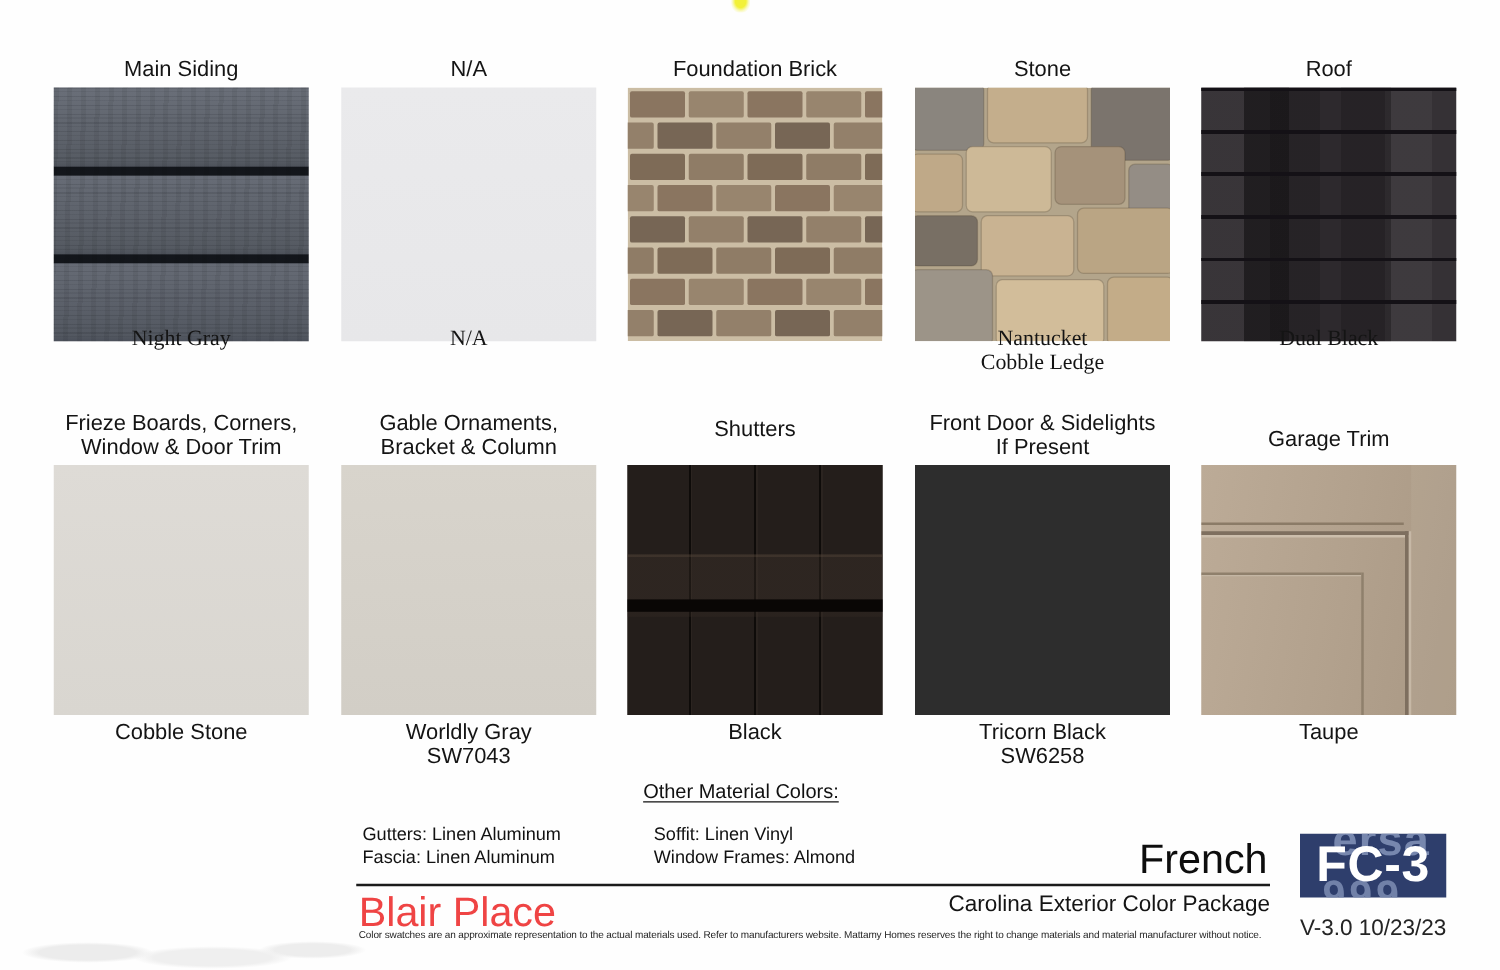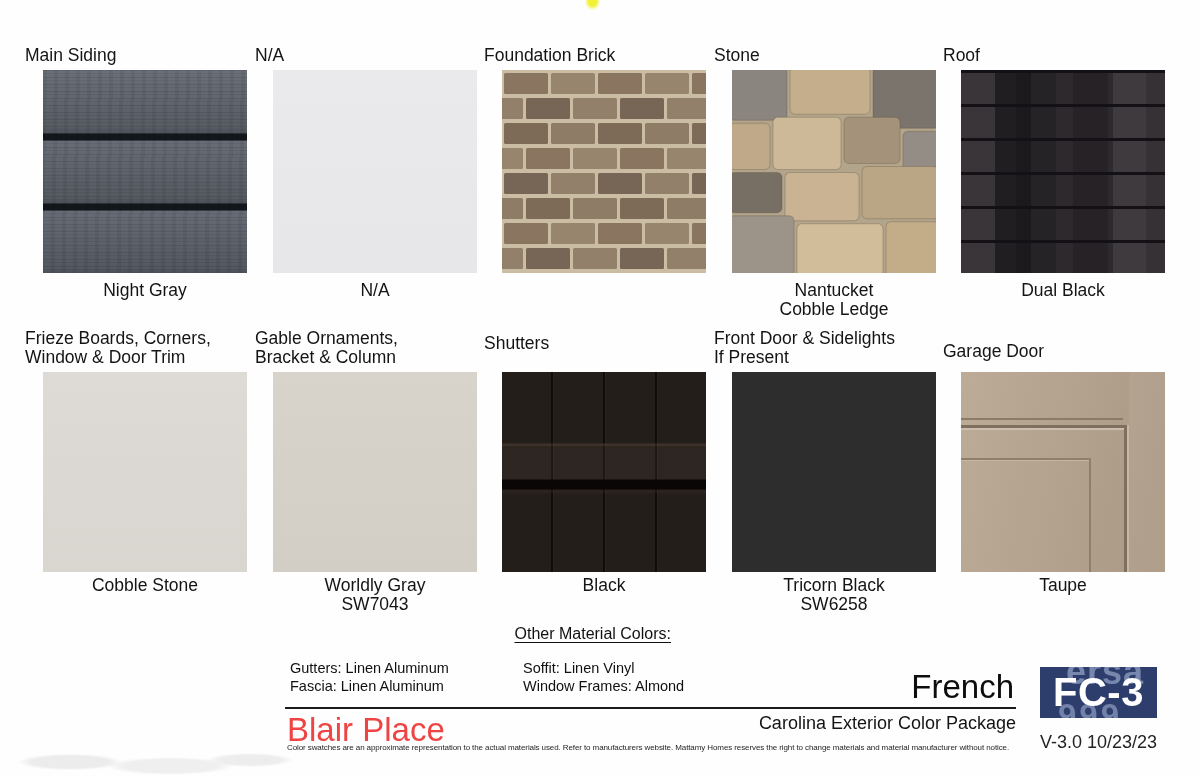--- a/index.html
+++ b/index.html
@@ -6,35 +6,35 @@
   #page{
     position:relative;width:1200px;height:776px;overflow:hidden;
     background:#fefefe;color:#151515;
     font-family:"Liberation Sans","DejaVu Sans",sans-serif;
   }
   
   .cell{position:absolute;width:204px;}
   .r1{top:0;height:300px;}
   .r2{top:300px;height:330px;}
   .cell-label{
-    position:absolute;left:-18px;right:-18px;
+    position:absolute;left:-18px;right:-18px;text-align:center;
     font-size:17.5px;line-height:18.5px;color:#141414;
   }
   .r1 .cell-label{bottom:236px;}
   .r2 .cell-label{bottom:264px;}
   .r2 .lab-hi{bottom:278px;}     
   .r2 .lab-mid{bottom:270px;}    
   .swatch{position:absolute;left:0;width:204px;overflow:hidden;}
   .r1 .swatch{top:70px;height:203px;}
   .r2 .swatch{top:72px;height:200px;}
   .cell-caption{
     position:absolute;left:-18px;right:-18px;text-align:center;
     font-size:17.5px;line-height:18.5px;color:#141414;
   }
-  .r1 .cell-caption{top:281px;}
+  .r1 .cell-caption{top:261px;font-family:Liberation Serif, serif;}
   .r2 .cell-caption{top:276px;}
 
   
   .sw-siding{
     background:
       repeating-linear-gradient(180deg, rgba(16,19,24,0.12) 0 1px, rgba(0,0,0,0) 1px 3px, rgba(16,19,24,0.07) 3px 4px, rgba(0,0,0,0) 4px 7px),
       repeating-linear-gradient(91deg, rgba(0,0,0,0.06) 0 4px, rgba(0,0,0,0) 4px 11px),
       linear-gradient(180deg,
         #6a6f79 0px, #575c64 58px, #4e535b 63px,
         #13161b 64px, #13161b 70px,
@@ -298,21 +298,21 @@
     </div>
     <div class="swatch sw-flat-tricorn"></div>
     <div class="cell-caption">
       <div>Tricorn Black</div>
       <div>SW6258</div>
     </div>
   </div>
 
   <div class="cell r2" style="left:961px">
     <div class="cell-label lab-mid">
-      <div>Garage Door</div>
+      <div>Garage Trim</div>
     </div>
     <div class="swatch sw-garage">
       <div class="groove g-h1a"></div>
       <div class="groove g-h1b"></div>
       <div class="groove g-h1hl"></div>
       <div class="groove g-v1"></div>
       <div class="groove g-v1hl"></div>
       <div class="groove g-h2"></div>
       <div class="groove g-h2hl"></div>
       <div class="groove g-v2"></div>

